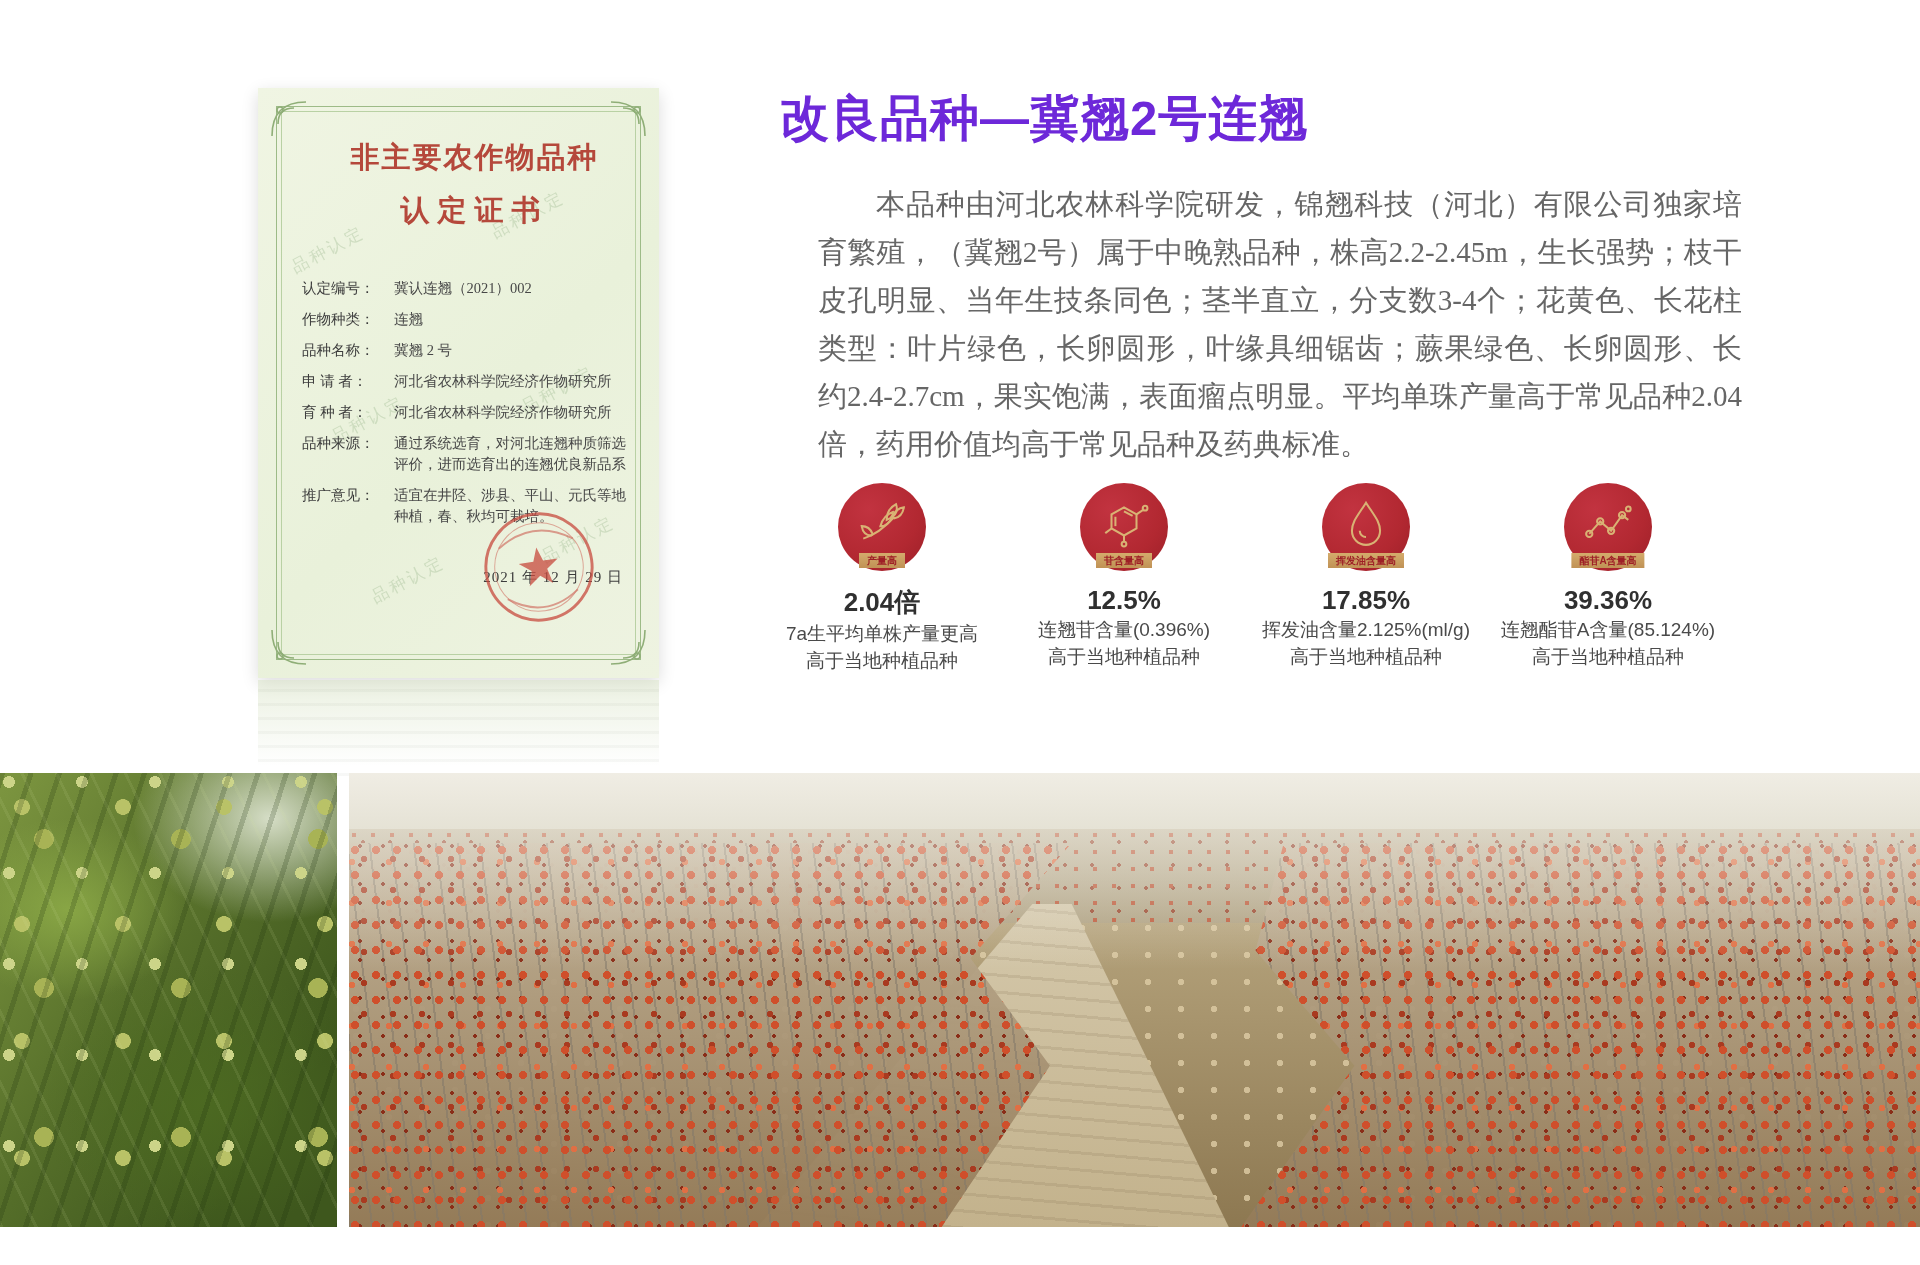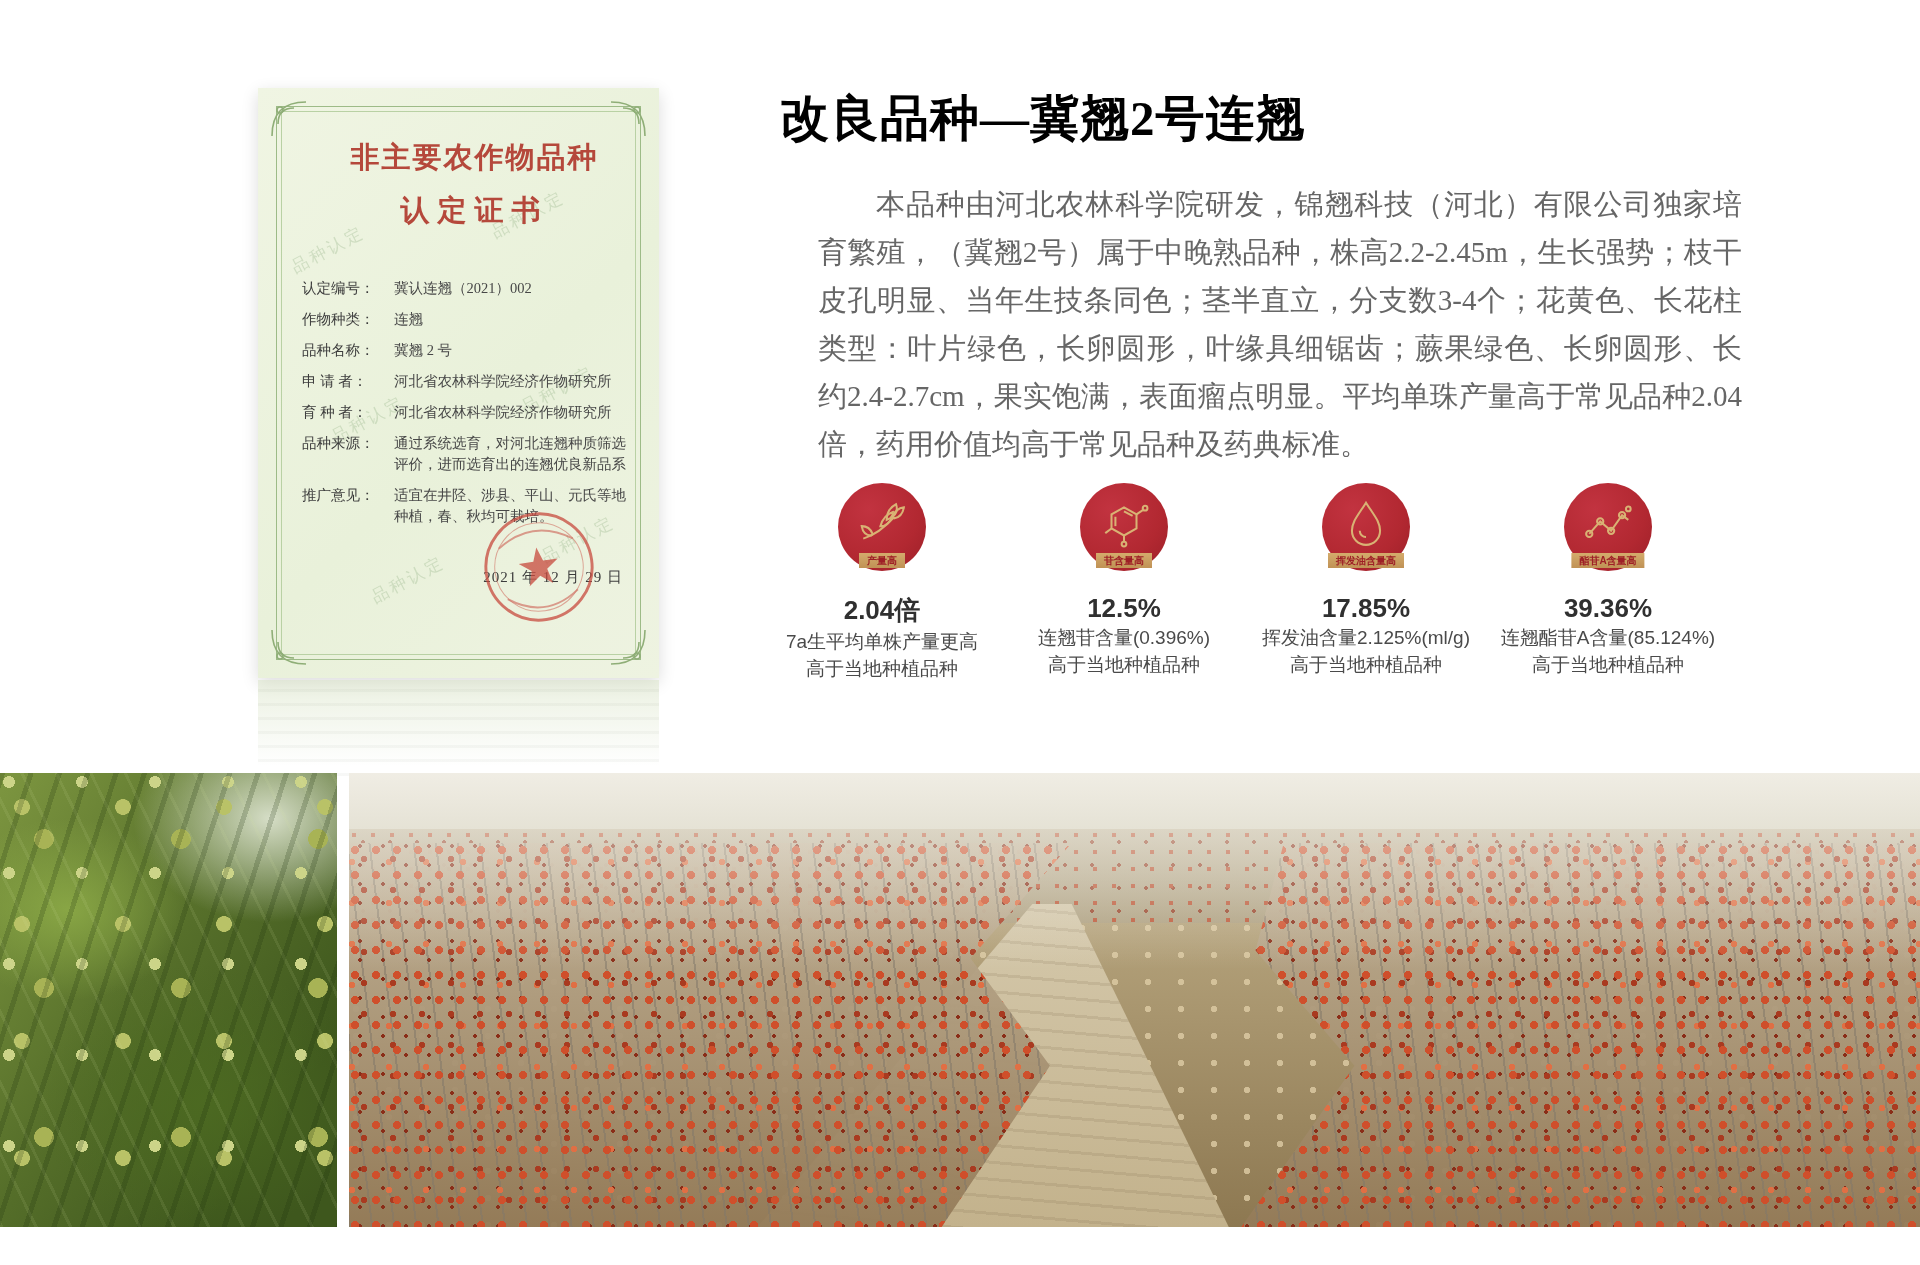--- a/index.html
+++ b/index.html
@@ -34,37 +34,37 @@
                 font-family:"Liberation Serif", serif; letter-spacing:1px; }
   #cert-seal  { position:absolute; left:222px; top:420px; width:118px; height:118px;
                 opacity:.75; transform:rotate(-8deg); }
   #cert-reflection { position:absolute; left:258px; top:680px; width:401px; height:96px;
     background:
       repeating-linear-gradient(0deg, rgba(120,130,110,.06) 0 3px, transparent 3px 14px),
       linear-gradient(to bottom, rgba(219,229,201,.55), rgba(255,255,255,0) 90%); }
 
   
   #main-title { position:absolute; left:780px; top:86px; font-size:49px; font-weight:bold;
-    color:#000000; font-family:Liberation Serif, serif; letter-spacing:1px; }
+    color:#6d28d9; font-family:Liberation Sans, sans-serif; letter-spacing:1px; }
   #description { position:absolute; left:790px; top:180px; width:924px;
     font-size:29px; line-height:48px; color:#666; text-align:justify; text-indent:2em;
     font-family:"Liberation Serif", serif;margin-left:28px; }
 
   
   #stats-row { position:absolute; left:761px; top:483px; width:968px; display:flex; }
   .stat { width:242px; display:flex; flex-direction:column; align-items:center; }
   .stat-circle { position:relative; width:88px; height:88px; border-radius:50%;
     background:radial-gradient(circle at 35% 30%, #c23340, #b22831 60%, #9c1f28);
     display:flex; align-items:center; justify-content:center; }
   .stat-circle svg { width:50px; height:50px; margin-bottom:8px; }
   .stat-ribbon { position:absolute; bottom:3px; left:50%; transform:translateX(-50%);
     background:linear-gradient(#d4ab6c,#c09255); color:#9e1f26; font-size:10px;
     font-weight:bold; line-height:15px; padding:0 8px; border-radius:0;
     white-space:nowrap; }
-  .stat-value { margin-top:22px; font-size:26px; font-weight:bold; color:#303030; }
+  .stat-value { margin-top:14px; font-size:26px; font-weight:bold; color:#303030; }
   .stat-desc  { font-size:19px; color:#4a4a4a; line-height:27px; white-space:nowrap; }
 
   
   #photo-left { position:absolute; left:0; top:773px; width:337px; height:454px;
     background-color:#55702a;
     background-image:
       radial-gradient(circle 6px at 9px 9px,   #ccd488 97%, transparent),
       radial-gradient(circle 8px at 22px 34px, #b9c267 97%, transparent),
       radial-gradient(circle 10px at 44px 66px,#a8b355 97%, transparent),
       radial-gradient(ellipse 170px 130px at 20% 30%, rgba(142,172,72,.85), transparent 70%),

